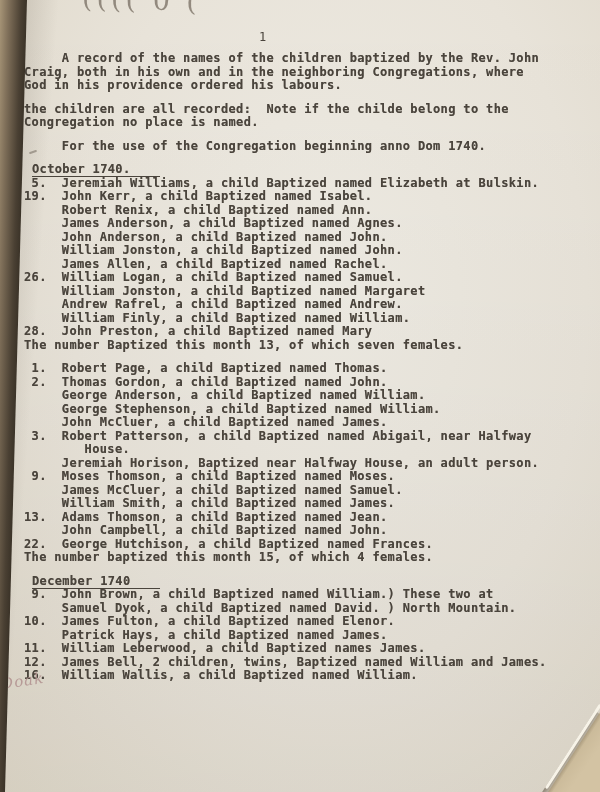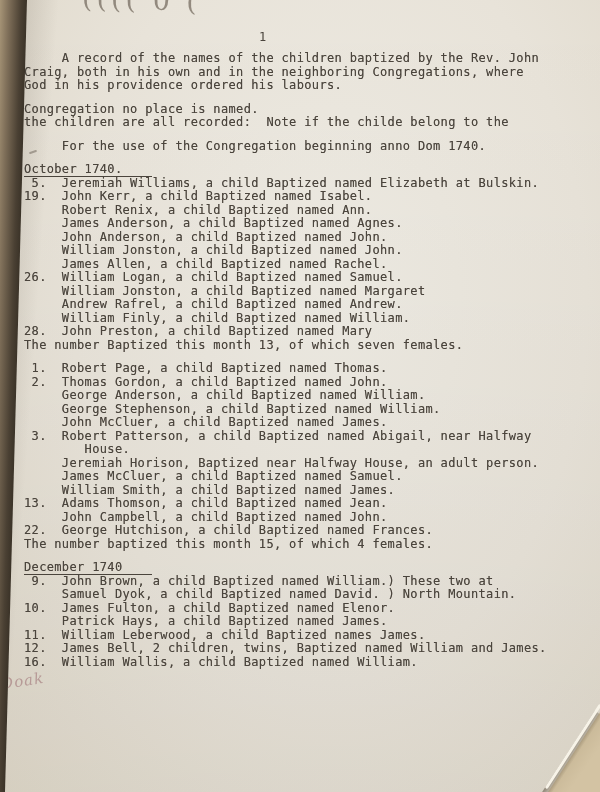--- a/index.html
+++ b/index.html
@@ -40,28 +40,30 @@
   .edge-shadow{
     position:absolute;left:542px;top:796px;width:104px;height:9px;
     background:linear-gradient(to bottom,rgba(70,58,40,.5),rgba(70,58,40,0));
     transform-origin:0 50%;transform:rotate(-57deg);
   }
   .typed{
     position:absolute;left:24px;top:52px;width:560px;
     font-size:12px;letter-spacing:.35px;
     color:#4a443c;
     text-shadow:0 0 .5px rgba(74,68,60,.55);
+    font-weight:bold;
   }
   .line{height:13.5px;line-height:13.5px;white-space:pre;}
   .line.gap{height:10px;}
   .line.heading .line-text{
     display:inline-block;
     border-bottom:1.6px solid #4a443c;
     padding-right:30px;
     height:13px;
+    margin-left:8px;
   }
   .page-number{
     position:absolute;left:259px;top:30px;
     font-size:12px;color:#4a443c;letter-spacing:.35px;
   }
   .scribble{
     position:absolute;left:82px;top:-16px;
     font-family:"DejaVu Serif", serif;
     font-size:27px;color:#7d7468;letter-spacing:4px;
     transform:rotate(2deg);
@@ -89,22 +91,22 @@
     <div class="scribble">(((( 0 (</div>
     <div class="page-number">1</div>
     <div class="pencil-mark"></div>
 
     <div class="typed">
 
     <div class="line text"><span class="line-text">     A record of the names of the children baptized by the Rev. John</span></div>
         <div class="line text"><span class="line-text">Craig, both in his own and in the neighboring Congregations, where</span></div>
         <div class="line text"><span class="line-text">God in his providence ordered his labours.</span></div>
         <div class="line gap"><span class="line-text"></span></div>
+        <div class="line text"><span class="line-text">the children are all recorded:  Note if the childe belong to the</span></div>
         <div class="line text"><span class="line-text">Congregation no place is named.</span></div>
-        <div class="line text"><span class="line-text">the children are all recorded:  Note if the childe belong to the</span></div>
         <div class="line gap"><span class="line-text"></span></div>
         <div class="line text"><span class="line-text">     For the use of the Congregation beginning anno Dom 1740.</span></div>
         <div class="line gap"><span class="line-text"></span></div>
         <div class="line heading"><span class="line-text">October 1740.</span></div>
         <div class="line text"><span class="line-text"> 5.  Jeremiah Williams, a child Baptized named Elizabeth at Bulskin.</span></div>
         <div class="line text"><span class="line-text">19.  John Kerr, a child Baptized named Isabel.</span></div>
         <div class="line text"><span class="line-text">     Robert Renix, a child Baptized named Ann.</span></div>
         <div class="line text"><span class="line-text">     James Anderson, a child Baptized named Agnes.</span></div>
         <div class="line text"><span class="line-text">     John Anderson, a child Baptized named John.</span></div>
         <div class="line text"><span class="line-text">     William Jonston, a child Baptized named John.</span></div>
@@ -117,20 +119,21 @@
         <div class="line text"><span class="line-text">The number Baptized this month 13, of which seven females.</span></div>
         <div class="line gap"><span class="line-text"></span></div>
         <div class="line text"><span class="line-text"> 1.  Robert Page, a child Baptized named Thomas.</span></div>
         <div class="line text"><span class="line-text"> 2.  Thomas Gordon, a child Baptized named John.</span></div>
         <div class="line text"><span class="line-text">     George Anderson, a child Baptized named William.</span></div>
         <div class="line text"><span class="line-text">     George Stephenson, a child Baptized named William.</span></div>
         <div class="line text"><span class="line-text">     John McCluer, a child Baptized named James.</span></div>
         <div class="line text"><span class="line-text"> 3.  Robert Patterson, a child Baptized named Abigail, near Halfway</span></div>
         <div class="line text"><span class="line-text">        House.</span></div>
         <div class="line text"><span class="line-text">     Jeremiah Horison, Baptized near Halfway House, an adult person.</span></div>
+        <div class="line text"><span class="line-text"> 9.  Moses Thomson, a child Baptized named Moses.</span></div>
         <div class="line text"><span class="line-text">     James McCluer, a child Baptized named Samuel.</span></div>
         <div class="line text"><span class="line-text">     William Smith, a child Baptized named James.</span></div>
         <div class="line text"><span class="line-text">13.  Adams Thomson, a child Baptized named Jean.</span></div>
         <div class="line text"><span class="line-text">     John Campbell, a child Baptized named John.</span></div>
         <div class="line text"><span class="line-text">22.  George Hutchison, a child Baptized named Frances.</span></div>
         <div class="line text"><span class="line-text">The number baptized this month 15, of which 4 females.</span></div>
         <div class="line gap"><span class="line-text"></span></div>
         <div class="line heading"><span class="line-text">December 1740</span></div>
         <div class="line text"><span class="line-text"> 9.  John Brown, a child Baptized named William.) These two at</span></div>
         <div class="line text"><span class="line-text">     Samuel Dyok, a child Baptized named David. ) North Mountain.</span></div>

